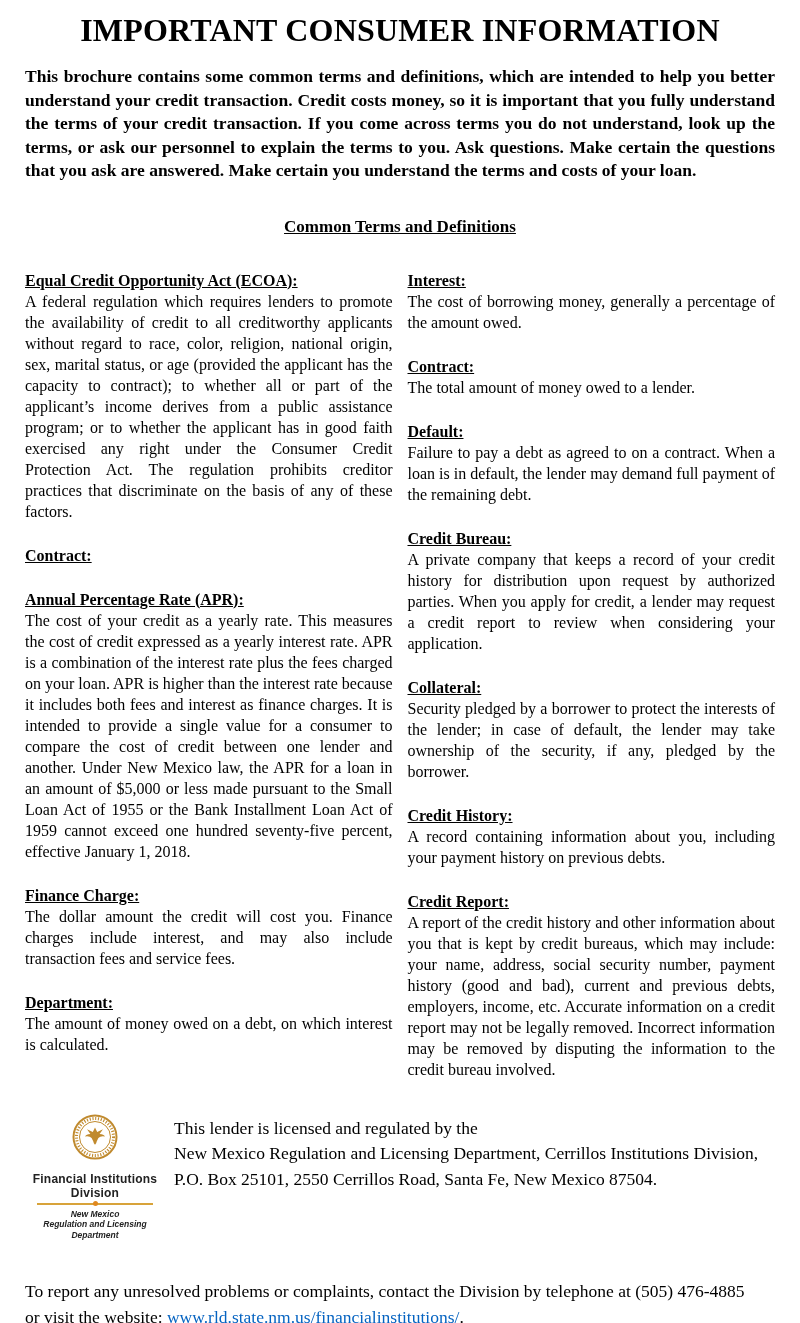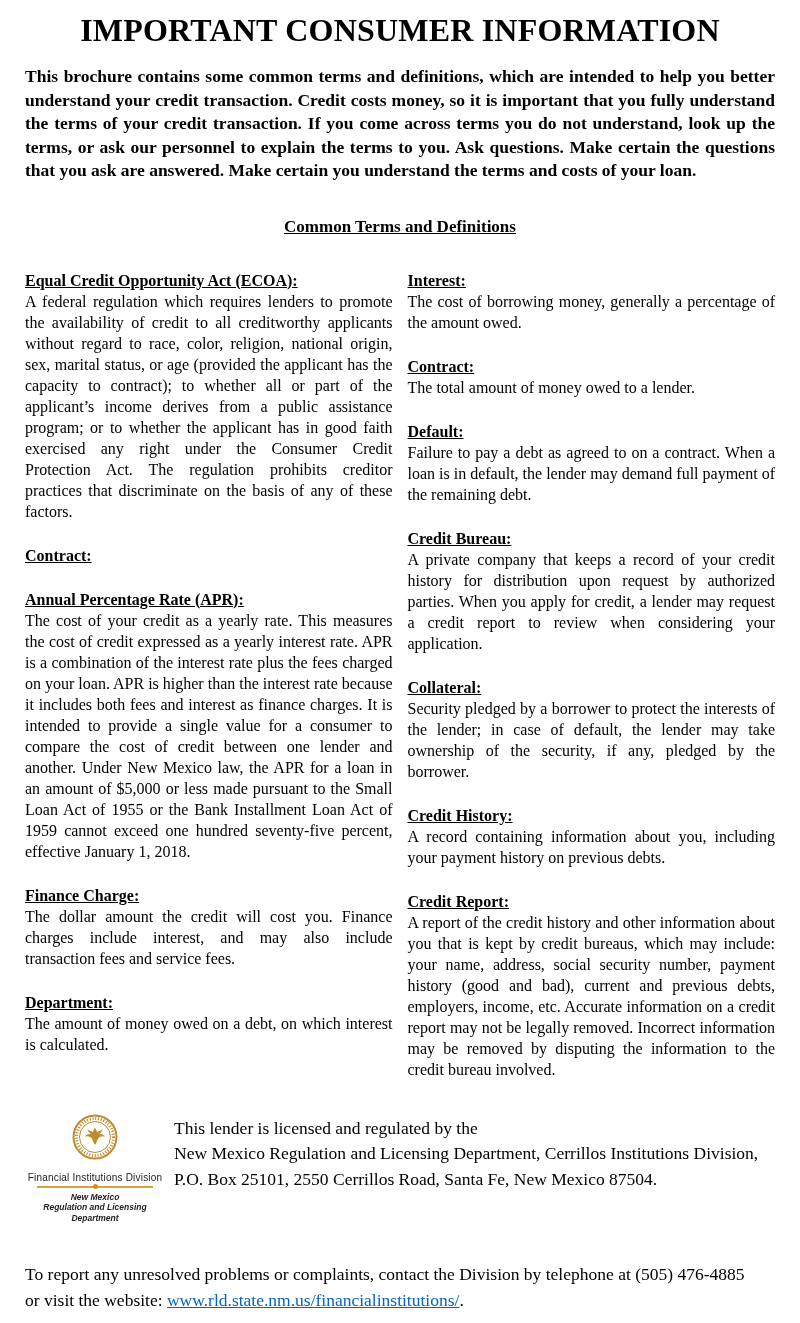--- a/index.html
+++ b/index.html
@@ -69,22 +69,22 @@
   .logo-block {
     width: 140px;
     flex: 0 0 140px;
     text-align: center;
     padding-top: 4px;
     font-family: "Liberation Sans", sans-serif;
   }
   .seal { display: inline-block; }
   .logo-division {
     margin-top: 8px;
-    font-size: 10px;
-    font-weight: normal;
+    font-size: 12px;
+    font-weight: bold;
     color: #222222;
     letter-spacing: 0.2px;
   }
   .logo-divider {
     position: relative;
     width: 116px;
     height: 2px;
     background: #D8A33A;
     margin: 3px auto 4px auto;
   }

